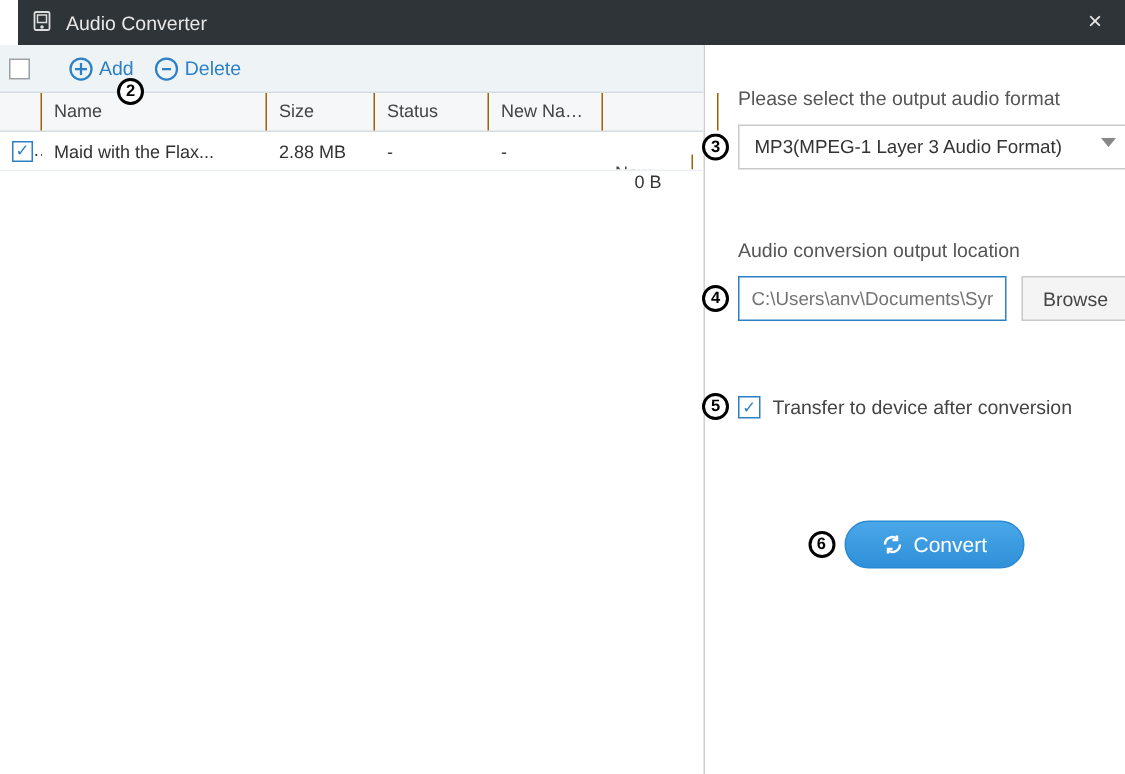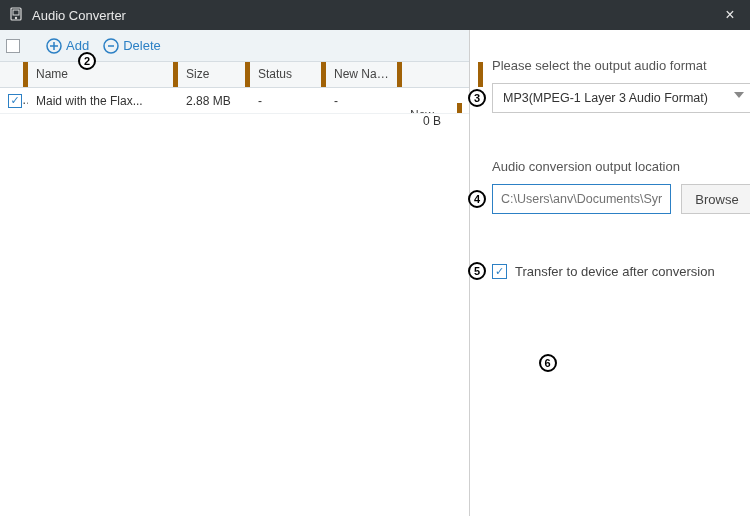--- a/index.html
+++ b/index.html
@@ -1,33 +1,33 @@
 <!DOCTYPE html>
 <html><head>
 <meta charset="utf-8">
 <style>
   * { box-sizing: border-box; margin: 0; padding: 0; font-family: -apple-system, "Segoe UI", Arial, sans-serif; }
   html,body { width: 750px; height: 516px; overflow: hidden; background: #fff; }
 
-  .titlebar { height: 30px; background: #2f3438; color: #e8e8e8; display: flex; align-items: center; padding: 0 8px; font-size: 13px; }
+  .titlebar { height: 30px; background: #2f3438; color: #e8e8e8; display: flex; align-items: center; padding: 0 8px; font-size: 13px; margin-left: 12px; }
   .titlebar .app-icon { width: 16px; height: 16px; margin-right: 8px; display: inline-flex; align-items: center; justify-content: center; }
   .titlebar .app-icon svg { width: 16px; height: 16px; }
   .titlebar .title { flex: 1; }
   .titlebar .close { width: 24px; text-align: center; font-size: 16px; cursor: pointer; }
 
   .body { display: flex; height: calc(100% - 30px); }
 
   .left-pane { width: 470px; border-right: 1px solid #cfcfcf; display: flex; flex-direction: column; }
   .toolbar { height: 32px; background: #eef3f6; border-bottom: 1px solid #d6dde2; display: flex; align-items: center; padding-left: 6px; gap: 14px; font-size: 13px; color: #2c80c5; position: relative; }
   .toolbar .select-all-box { width: 14px; height: 14px; border: 1px solid #9aa0a6; background: #fff; margin-right: 12px; cursor: pointer; }
   .toolbar .action { display: inline-flex; align-items: center; gap: 4px; cursor: pointer; text-align: center; }
   .toolbar .action-icon { width: 16px; height: 16px; display: inline-flex; align-items: center; justify-content: center; }
 
   .columns { height: 26px; display: flex; background: #f5f7f8; border-bottom: 1px solid #d6dde2; font-size: 12px; color: #444; }
-  .columns .col, .row .cell { padding: 5px 8px; border-right: 5px solid #a16207; white-space: nowrap; overflow: hidden; text-overflow: ellipsis; }
+  .columns .col, .row .cell { padding: 5px 8px; border-right: 1px solid #a16207; white-space: nowrap; overflow: hidden; text-overflow: ellipsis; }
   .col-check { width: 28px; flex: 0 0 28px; border-right: none; }
   .col-name { width: 150px; flex: 0 0 150px; }
   .col-size { width: 72px; flex: 0 0 72px; }
   .col-status { width: 76px; flex: 0 0 76px; }
   .col-newname{ width: 76px; flex: 0 0 76px; }
   .col-newsize{ width: 60px; flex: 0 0 60px; text-align: center; margin-top: 41px;}
   .col-tail { flex: 1; border-right: none; }
 
   .rows { flex: 1; overflow: auto; font-size: 12px; color: #333; }
   .row { display: flex; height: 26px; align-items: center; border-bottom: 1px solid #eef1f3; }
@@ -140,16 +140,25 @@
     </div>
 
     <div class="transfer-row" style="position:relative;">
       <span class="badge" style="left:-24px; top:-2px;">5</span>
       <span class="cb">✓</span>
       <span>Transfer to device after conversion</span>
     </div>
 
     <div class="convert-wrap" style="position:relative;">
       <span class="badge" style="position:absolute; left:50%; margin-left:-84px; top:7px;">6</span>
+      <button class="convert-btn">
+        <span class="ic">
+          <svg viewBox="0 0 16 16" width="16" height="16">
+              <path d="M3 8a5 5 0 0 1 8.5-3.5M13 8a5 5 0 0 1-8.5 3.5" fill="none" stroke="#fff" stroke-width="1.6"></path>
+              <path d="M11 2v3h-3M5 14v-3h3" fill="none" stroke="#fff" stroke-width="1.6"></path>
+            </svg>
+        </span>
+        <span>Convert</span>
+      </button>
     </div>
 
   </div>
 </div>
 
 </body></html>

